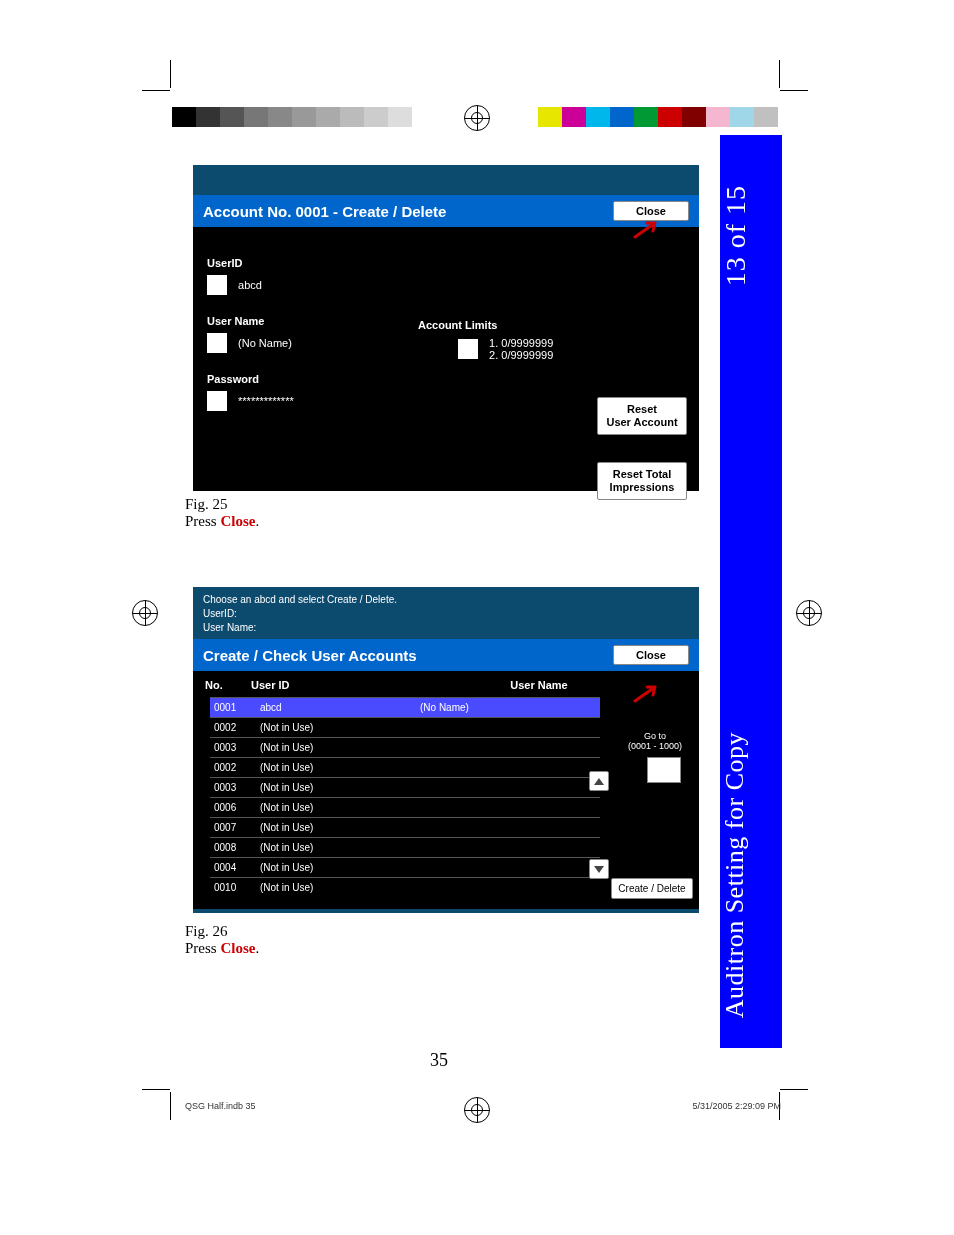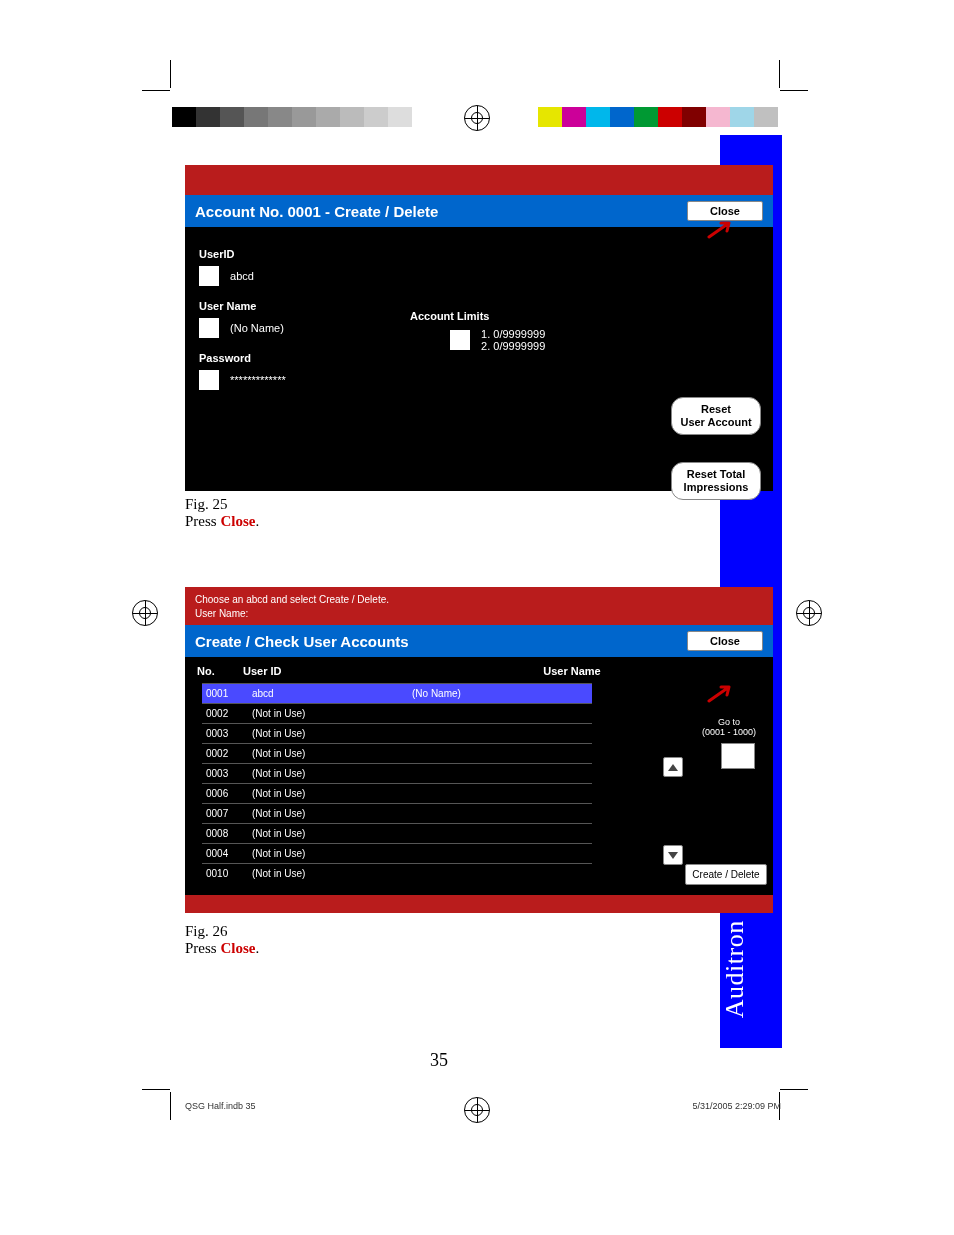--- a/index.html
+++ b/index.html
@@ -64,48 +64,48 @@
     position:absolute; top:50px; left:0; width:62px; text-align:center;
     writing-mode: vertical-rl; transform: rotate(180deg);
     font-size:28px; letter-spacing:1px;
   }
   .side-tab .title {
     position:absolute; bottom:30px; left:0; width:62px; text-align:center;
     writing-mode: vertical-rl; transform: rotate(180deg);
     font-size:26px; letter-spacing:0.5px; white-space:nowrap;
   }
   .screen1, .screen2 {
-    position:absolute; left:0; width:588px; background:#b91c1c;
+    position:absolute; left:8px; width:506px; background:#0c4a6e;
   }
   .screen1 { top:30px; height:325px; }
   .screen2 { top:452px; height:326px; }
   .title-bar {
     background:#0066cc; color:#fff; font-weight:bold;
     padding:6px 10px; font-size:15px; display:flex;
     justify-content:space-between; align-items:center;
   }
   .close-btn {
     background:#fff; color:#000; font-size:11px; font-weight:bold;
     padding:3px 22px; border:1px solid #888; border-radius:2px; cursor:pointer;
   }
   .body1 {
     background:#000; color:#fff; padding:10px 14px; font-size:11px;
     height:264px; position:relative;
   }
-  .body1 .lbl { font-weight:bold; margin-top:11px; }
+  .body1 .lbl { font-weight:bold; margin-top:20px; }
   .body1 .white-sq {
     width:20px; height:20px; background:#fff; display:inline-block;
     vertical-align:middle; margin-right:8px;
   }
   .body1 .val { display:inline-block; vertical-align:middle; }
   .body1 .section { margin-bottom:14px; }
   .body1 .col2 { position:absolute; left:225px; top:72px; }
   .btn-box {
     background:#fff; color:#000; font-size:11px; font-weight:bold;
-    text-align:center; padding:5px 8px; border:1px solid #888; border-radius:12px;
+    text-align:center; padding:5px 8px; border:1px solid #888; border-radius:2px;
     width:90px; cursor:pointer; line-height:1.2;
   }
   .btn-box.pos1 { position:absolute; right:12px; top:170px; }
   .btn-box.pos2 { position:absolute; right:12px; top:235px; }
   .red-arrow {
     position:absolute; width:30px; height:20px;
   }
   .red-arrow svg { width:100%; height:100%; }
   .caption { font-family:"Times New Roman", serif; font-size:15px; margin-top:6px; }
   .caption .red { color:#cc0000; font-weight:bold; }
@@ -288,20 +288,21 @@
   <div class="cap1 caption">
     <div>Fig. 25</div>
     <div>
       <span>Press </span><span class="red">Close</span><span>.</span>
     </div>
   </div>
 
   <div class="screen2">
     <div class="pre-head">
       <div>Choose an abcd and select Create / Delete.</div>
+      <div>UserID:</div>
       <div>User Name:</div>
     </div>
     <div class="title-bar">
       <span>Create / Check User Accounts</span>
       <span class="close-btn">Close</span>
     </div>
     <div class="body2">
       <div class="tbl-head">
         <div class="no">No.</div>
         <div class="uid">User ID</div>

